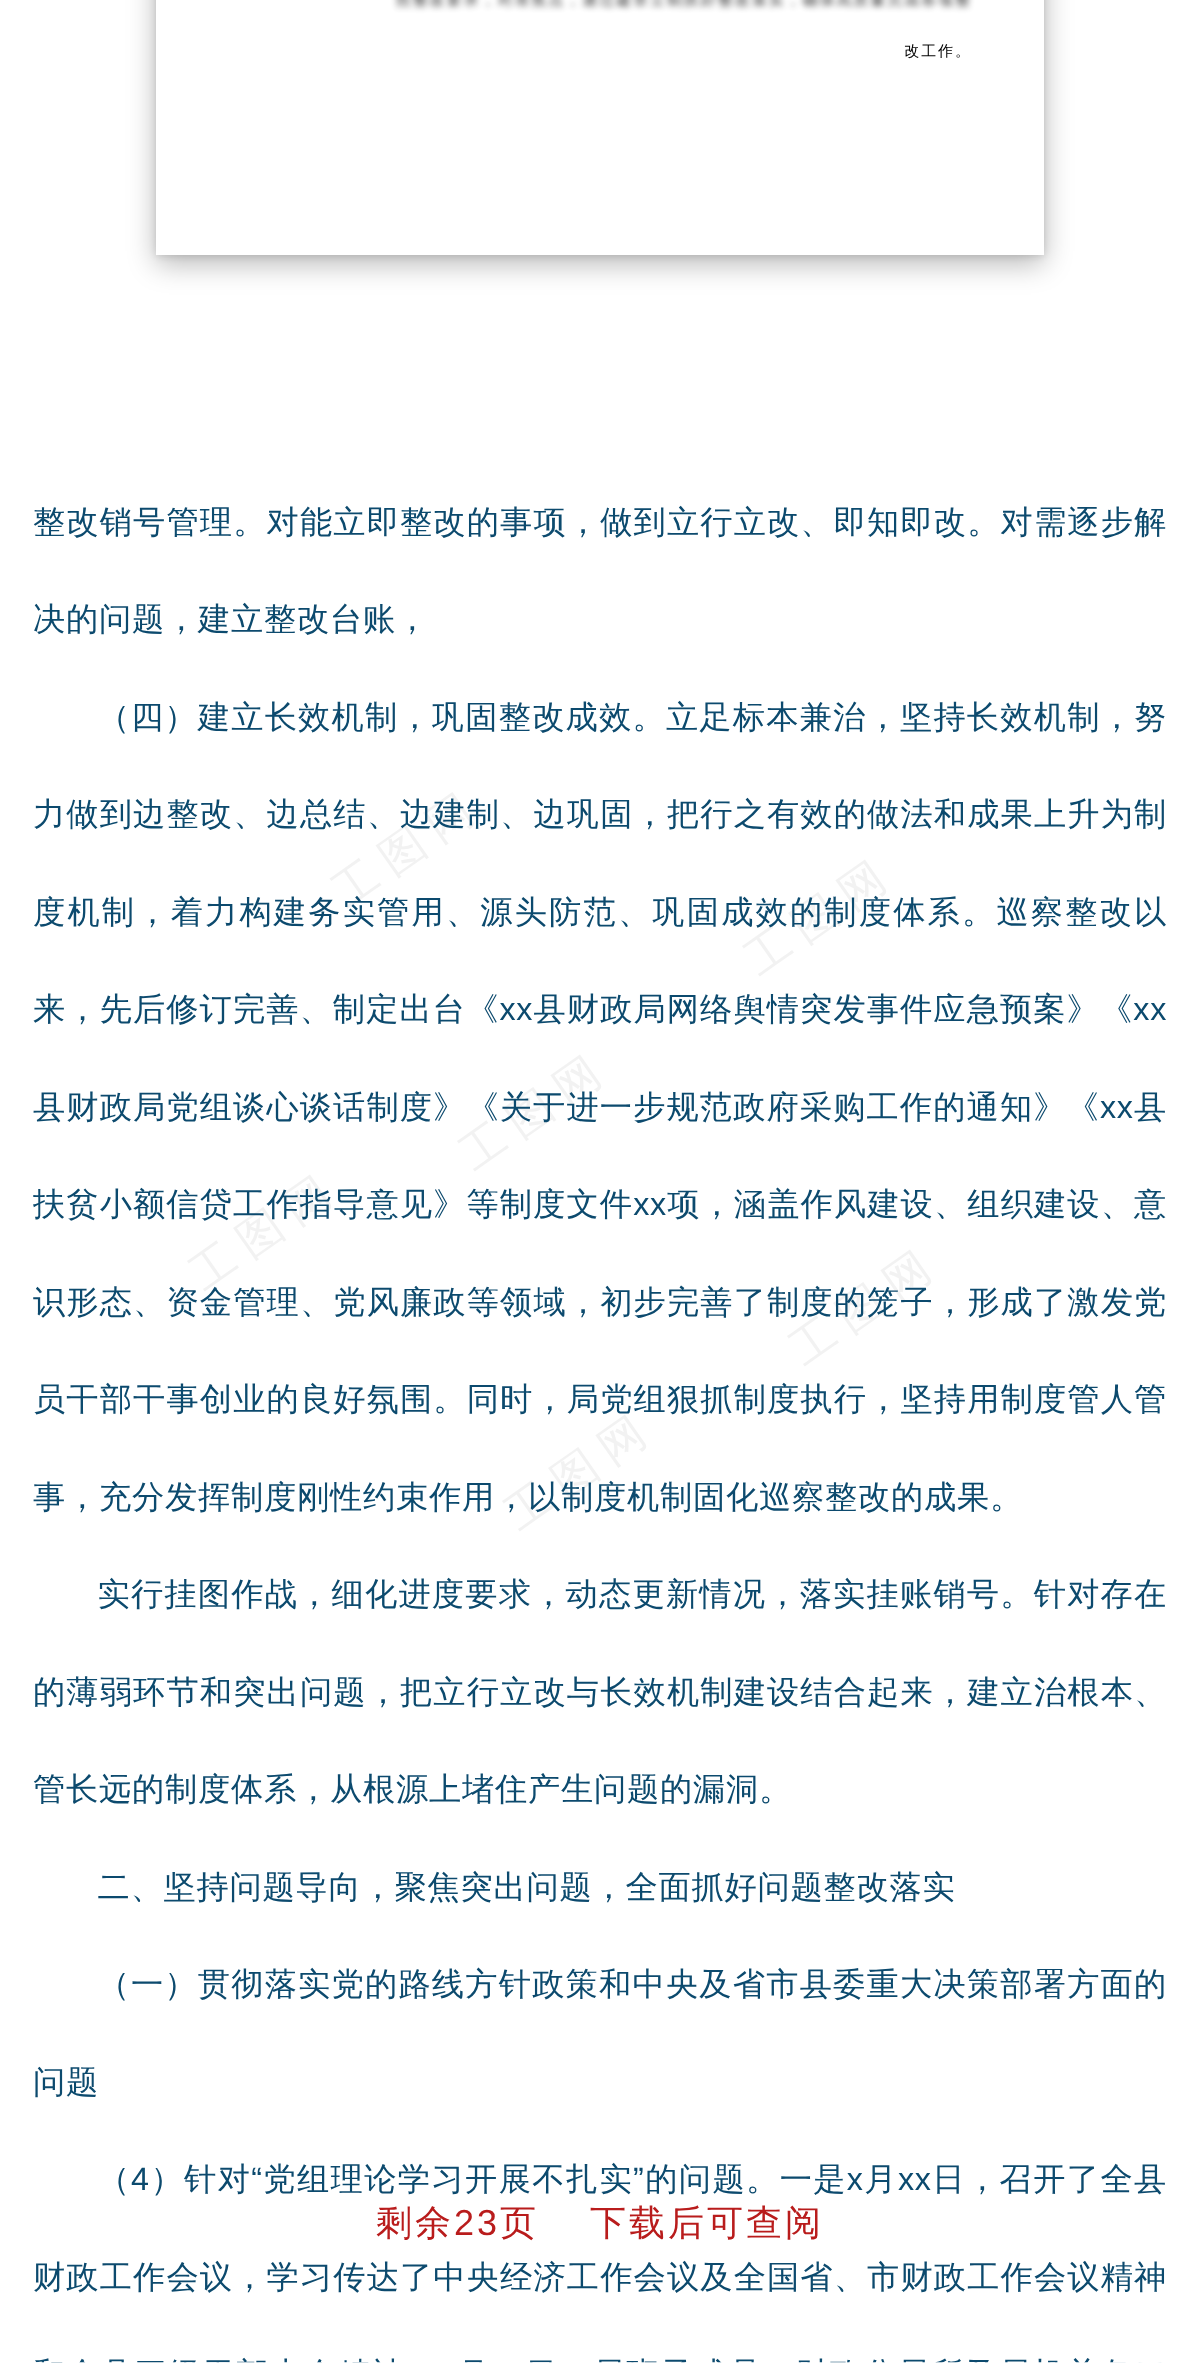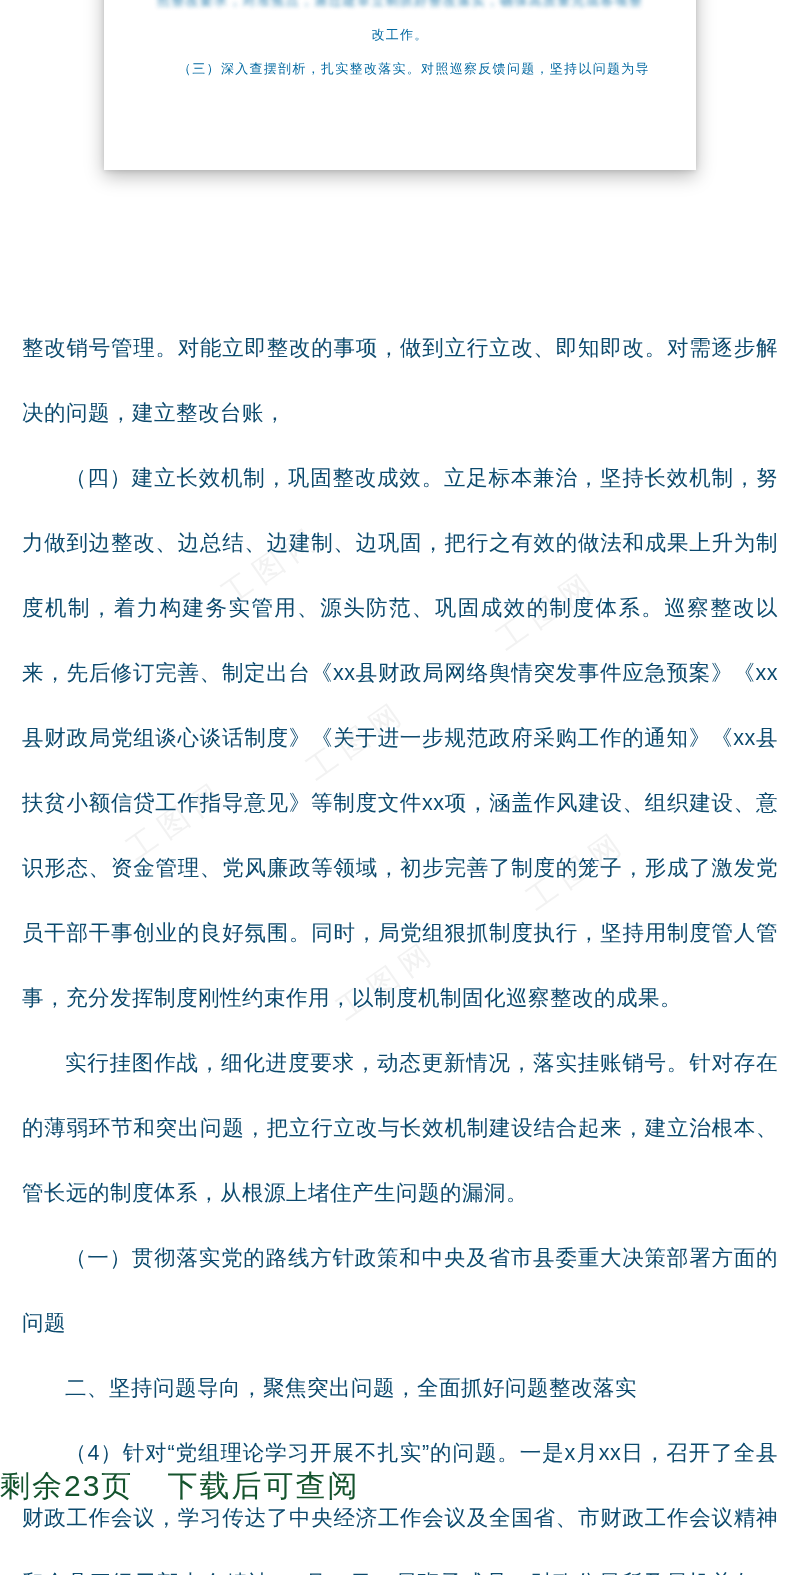--- a/index.html
+++ b/index.html
@@ -14,25 +14,25 @@
   
   .preview-card {
     position:absolute;
     left:104px; top:-122px;
     width:592px; height:292px;
     background:#ffffff;
     box-shadow:0 6px 18px rgba(0,0,0,.28), 0 1px 5px rgba(0,0,0,.12);
     padding:106px 48px 0 48px;
   }
   .preview-card p {
-    font-size:13px;
+    font-size:10px;
     line-height:34px;
-    color:#0369a1;
+    color:#000000;
     letter-spacing:1.3px;
-    text-align:center;
+    text-align:right;
     white-space:nowrap;
     overflow:hidden;
   }
   .preview-card p.indent { text-indent:2em; }
   .preview-card p.blurred { filter:blur(2px); opacity:.85; }
   
   .doc-body {
     position:absolute;
     left:22px; top:316px;
     width:756px;
@@ -50,50 +50,50 @@
     letter-spacing:8px;
     color:rgba(110,110,110,.09);
     transform:rotate(-35deg);
     white-space:nowrap;
     pointer-events:none;
   }
   
   .footer {
     position:absolute;
     left:0; right:0; top:1466px;
-    color:#14532d;
-    font-size:30px;
+    text-align:center;
+    color:#b91c1c;
+    font-size:24px;
     letter-spacing:2px;
   }
   .footer .count { margin-right:34px; }
 </style>
 </head>
 <body>
 
 <div class="page">
 
   <div class="preview-card">
     <p class="blurred">照整改要求，对准焦点，通过建章立制抓好整改落实，确保高质量完成各项整</p>
     <p>改工作。</p>
-    <p class="indent">（三）深入查摆剖析，扎实整改落实。对照巡察反馈问题，坚持以问题为导</p>
   </div>
 
   <span class="wm" style="left:215px; top:545px;">工图网</span>
   <span class="wm" style="left:490px; top:590px;">工图网</span>
   <span class="wm" style="left:300px; top:720px;">工图网</span>
   <span class="wm" style="left:120px; top:800px;">工图网</span>
   <span class="wm" style="left:520px; top:850px;">工图网</span>
   <span class="wm" style="left:330px; top:960px;">工图网</span>
 
   <div class="doc-body">
     <p>整改销号管理。对能立即整改的事项，做到立行立改、即知即改。对需逐步解决的问题，建立整改台账，</p>
     <p class="indent">（四）建立长效机制，巩固整改成效。立足标本兼治，坚持长效机制，努力做到边整改、边总结、边建制、边巩固，把行之有效的做法和成果上升为制度机制，着力构建务实管用、源头防范、巩固成效的制度体系。巡察整改以来，先后修订完善、制定出台《xx县财政局网络舆情突发事件应急预案》《xx县财政局党组谈心谈话制度》《关于进一步规范政府采购工作的通知》《xx县扶贫小额信贷工作指导意见》等制度文件xx项，涵盖作风建设、组织建设、意识形态、资金管理、党风廉政等领域，初步完善了制度的笼子，形成了激发党员干部干事创业的良好氛围。同时，局党组狠抓制度执行，坚持用制度管人管事，充分发挥制度刚性约束作用，以制度机制固化巡察整改的成果。</p>
     <p class="indent">实行挂图作战，细化进度要求，动态更新情况，落实挂账销号。针对存在的薄弱环节和突出问题，把立行立改与长效机制建设结合起来，建立治根本、管长远的制度体系，从根源上堵住产生问题的漏洞。</p>
+    <p class="indent">二、坚持问题导向，聚焦突出问题，全面抓好问题整改落实</p>
     <p class="indent">（一）贯彻落实党的路线方针政策和中央及省市县委重大决策部署方面的问题</p>
-    <p class="indent">二、坚持问题导向，聚焦突出问题，全面抓好问题整改落实</p>
     <p class="indent">（4）针对“党组理论学习开展不扎实”的问题。一是x月xx日，召开了全县财政工作会议，学习传达了中央经济工作会议及全国省、市财政工作会议精神和全县三级干部大会精神。x月xx日，局班子成员、财政分局所及局机关各二级机构负责人参加了全省财政工作视频会议。二是加强组织理论学习。制定了《xx县</p>
   </div>
 
   <div class="footer">
     <span class="count">剩余23页</span><span>下载后可查阅</span>
   </div>
 
 </div>
 
 </body></html>

